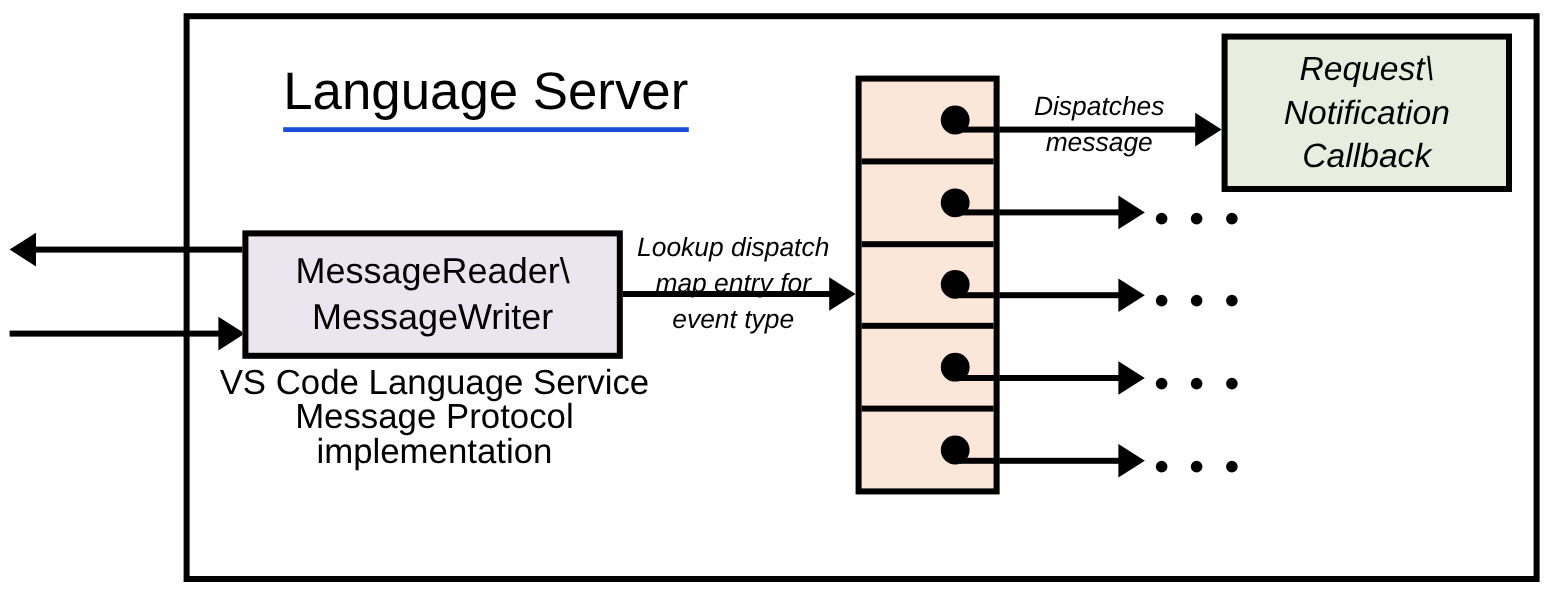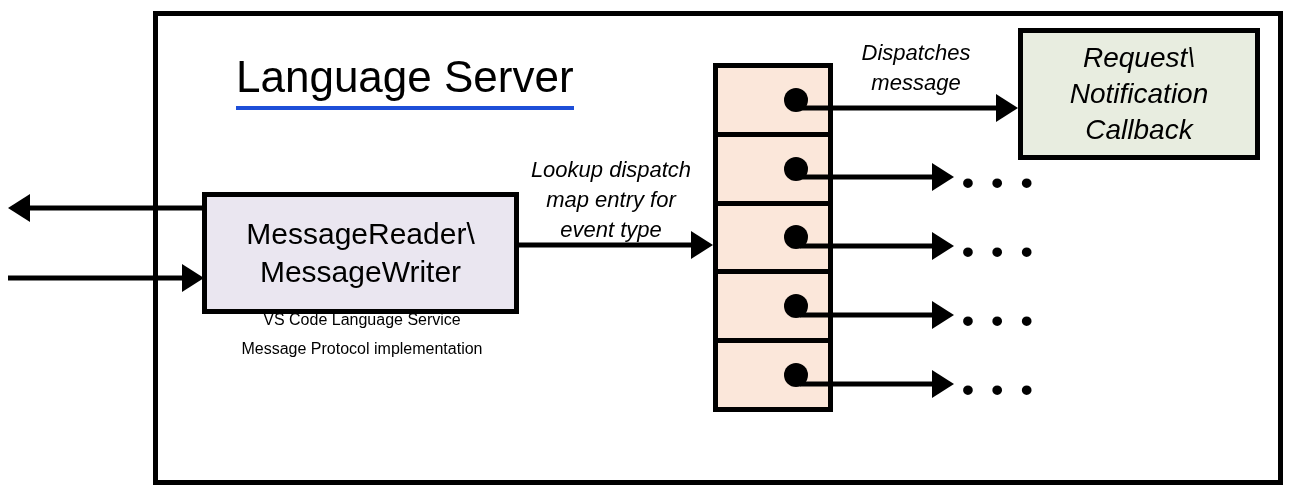--- a/index.html
+++ b/index.html
@@ -39,56 +39,57 @@
   .node-box{
     position:absolute;
     border:5px solid #000;
     box-sizing:border-box;
     display:flex;
     align-items:center;
     justify-content:center;
     text-align:center;
   }
   .msg-box{
-    left:202px;top:192px;width:317px;height:122px;
+    left:202px;top:192px;width:317px;height:107px;
     background:#EAE6F0;
     font-size:30px;
     line-height:38px;
   }
   .cb-box{
     left:1018px;top:28px;width:242px;height:132px;
     background:#E8EDE0;
     font-size:28px;
     line-height:36px;
     font-style:italic;
   }
 
   
   .caption{
     position:absolute;
     text-align:center;
-    font-size:16px;
+    font-size:29px;
     line-height:29px;
     white-space:pre-line;
   }
   .msg-caption{ left:182px;top:305px;width:360px; }
   .dm-caption{  left:653px;top:418px;width:240px; }
   .cb-caption{
     left:1008px;top:185px;width:262px;
     font-size:23px;line-height:30px;
   }
 
   
   .elabel{
     position:absolute;
     font-style:italic;
     text-align:center;
     font-size:22px;
     line-height:30px;
     white-space:pre-line;
+    margin-top:36px;
   }
   .lbl-jsonrpc{ left:8px;  top:222px; width:150px; text-align:center;}
   .lbl-lookup{  left:516px;top:155px; width:190px; }
   .lbl-dispatch{left:836px;top:38px;  width:160px; }
 
   
   .dm-table{
     position:absolute;
     left:713px;top:63px;
     width:120px;height:349px;

